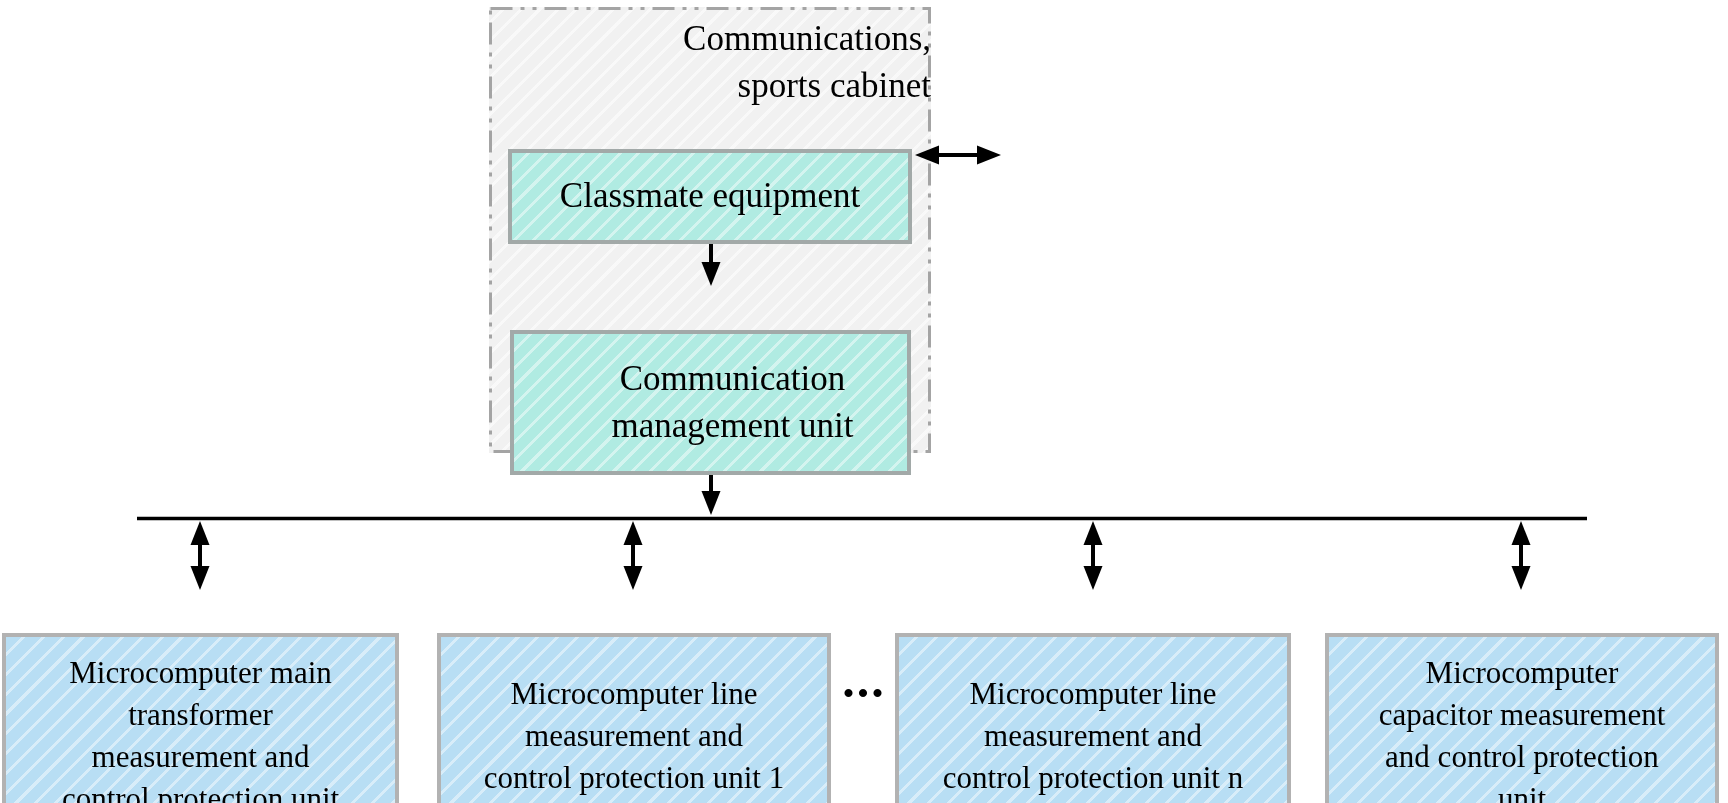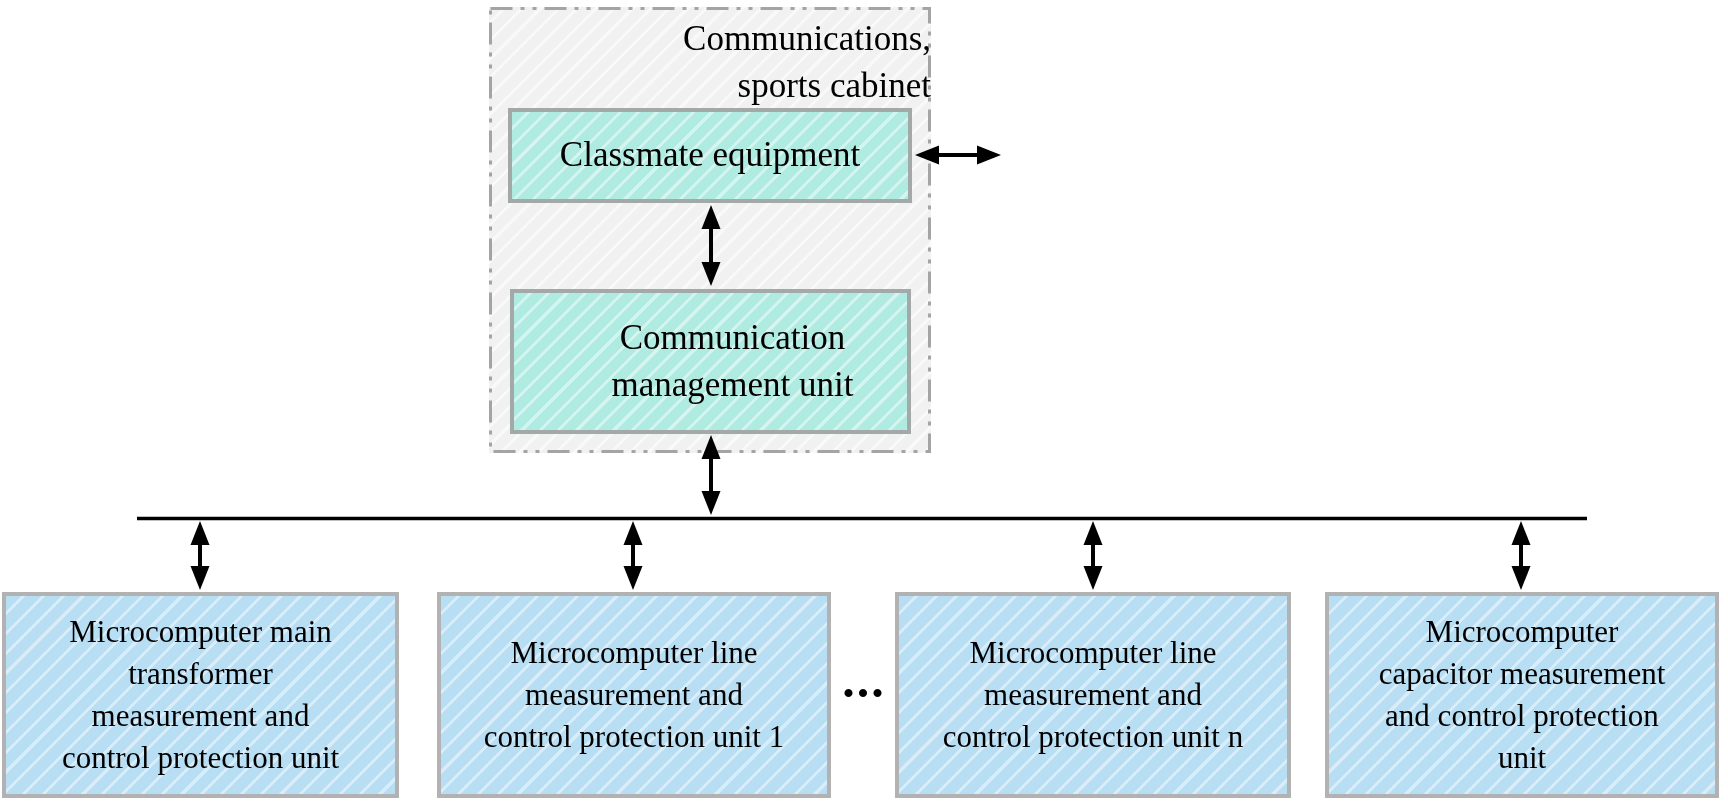--- a/index.html
+++ b/index.html
@@ -31,20 +31,21 @@
   .wires{
     position:absolute;left:0;top:0;width:1728px;height:803px;
     z-index:1;
   }
   .box{
     position:absolute;z-index:2;
     box-sizing:border-box;
     display:flex;align-items:center;justify-content:center;
     text-align:center;
     white-space:pre-line;
+    margin-top:41px;
   }
   .teal{border:4px solid #a2a9a8;font-size:35px;line-height:1.32;}
   .blue{border:4px solid #b2b2b2;font-size:31px;line-height:1.36;}
   .classmate{left:508px;top:108px;width:404px;height:95px;}
   .management{left:510px;top:289px;width:401px;height:145px;padding-left:44px;}
   .unit-1{left:2px;top:592px;width:397px;height:206px;justify-content:center;}
   .unit-2{left:437px;top:592px;width:394px;height:206px;}
   .unit-3{left:895px;top:592px;width:396px;height:206px;}
   .unit-4{left:1325px;top:592px;width:394px;height:206px;}
   .cabinet-title{

